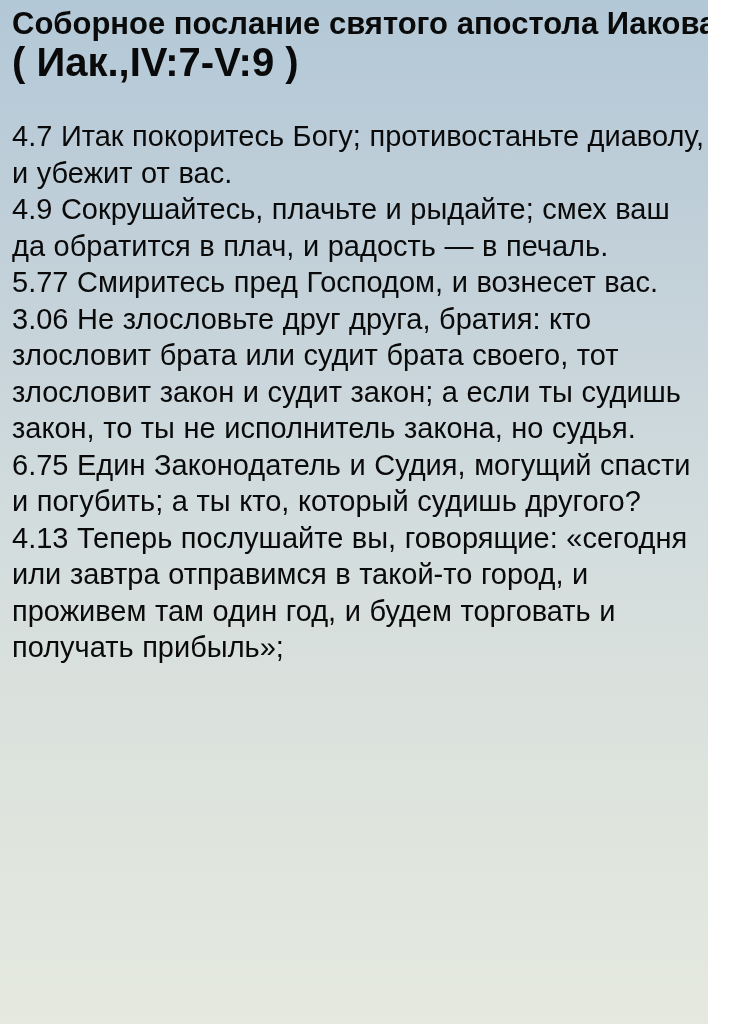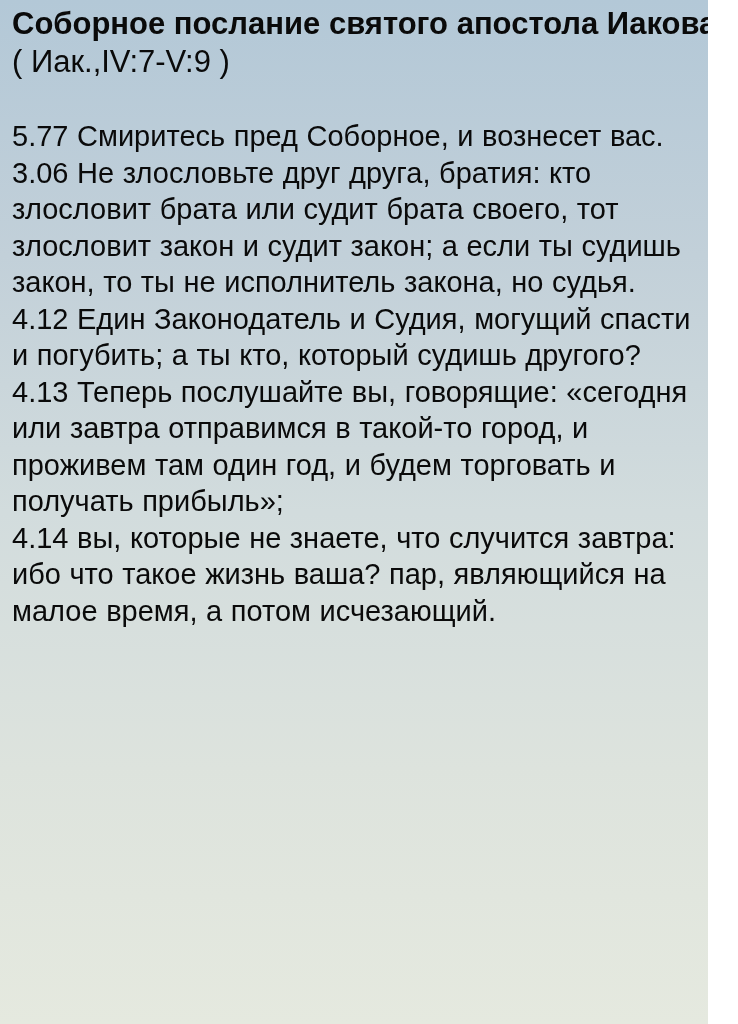--- a/index.html
+++ b/index.html
@@ -25,23 +25,23 @@
   }
   .slide-header h1 {
     margin: 0;
     font-size: 31px;
     line-height: 38px;
     font-weight: bold;
     white-space: nowrap;
     letter-spacing: 0px;
   }
   .scripture-reference {
-    font-size: 31px;
+    font-size: 40px;
     line-height: 38px;
-    font-weight: normal;
+    font-weight: bold;
     white-space: nowrap;
   }
   .scripture-text {
     margin-top: 37px;
   }
   .scripture-text p {
     margin: 0;
     font-size: 29px;
     line-height: 36.5px;
     font-weight: normal;
@@ -51,19 +51,20 @@
 </head>
 <body>
 
 <div class="slide">
   <header class="slide-header">
     <h1>Соборное послание святого апостола Иакова</h1>
     <div class="scripture-reference">( Иак.,IV:7-V:9 )</div>
   </header>
 
   <main class="scripture-text">
-    <p><span>5.77</span> <span>Смиритесь пред Соборное, и вознесет вас.</span></p>
+    <p><span>4.7</span> <span>Итак покоритесь Богу; противостаньте диаволу, и убежит от вас.</span></p>
+    <p><span>4.9</span> <span>Сокрушайтесь, плачьте и рыдайте; смех ваш да обратится в плач, и радость — в печаль.</span></p>
+    <p><span>5.77</span> <span>Смиритесь пред Господом, и вознесет вас.</span></p>
     <p><span>3.06</span> <span>Не злословьте друг друга, братия: кто злословит брата или судит брата своего, тот злословит закон и судит закон; а если ты судишь закон, то ты не исполнитель закона, но судья.</span></p>
-    <p><span>4.12</span> <span>Един Законодатель и Судия, могущий спасти и погубить; а ты кто, который судишь другого?</span></p>
+    <p><span>6.75</span> <span>Един Законодатель и Судия, могущий спасти и погубить; а ты кто, который судишь другого?</span></p>
     <p><span>4.13</span> <span>Теперь послушайте вы, говорящие: «сегодня или завтра отправимся в такой-то город, и проживем там один год, и будем торговать и получать прибыль»;</span></p>
-    <p><span>4.14</span> <span>вы, которые не знаете, что случится завтра: ибо что такое жизнь ваша? пар, являющийся на малое время, а потом исчезающий.</span></p>
   </main>
 </div>
 
 </body></html>

